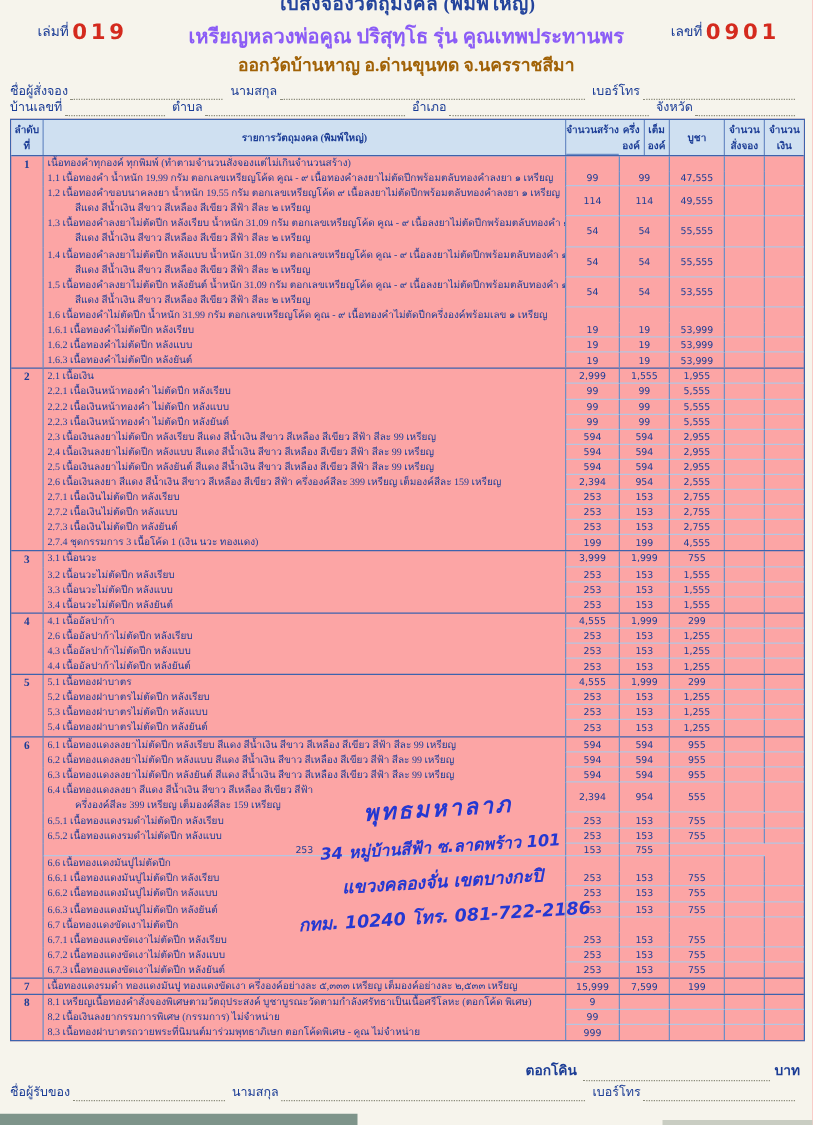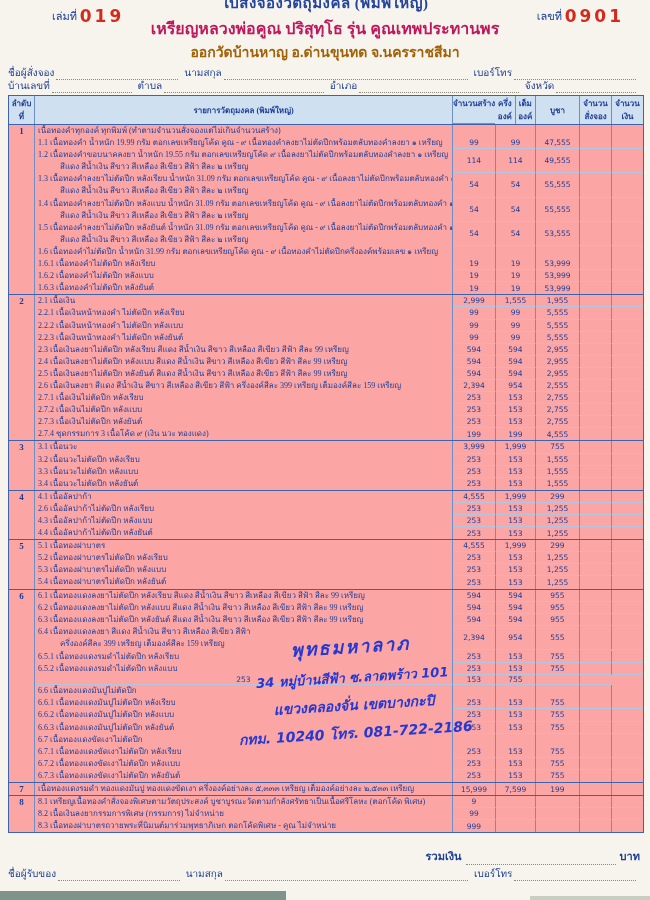--- a/index.html
+++ b/index.html
@@ -12,23 +12,23 @@
     overflow: hidden;
   }
   .page { position: absolute; inset: 0; }
 
   
   .form-title {
     text-align: center; font-size: 15px; font-weight: bold;
     margin-top: -9px; 
     letter-spacing: .5px; color: #24449c;
   }
-  .title-main { text-align: center; font-size: 16px; font-weight: bold; color: #be185d; margin-top: 1px; }
+  .title-main { text-align: center; font-size: 16px; font-weight: bold; color: #8b5cf6; margin-top: 1px; }
   .title-sub  { text-align: center; font-size: 14px; font-weight: bold; color: #a16207; }
-  .corner { position: absolute; top: 6px; font-size: 11px; color: #1c3d96; margin-left: 22px; }
+  .corner { position: absolute; top: 16px; font-size: 11px; color: #1c3d96; }
   .corner .num {
     font-family: "DejaVu Sans", sans-serif;
     color: #d42a1e; font-size: 17px; font-weight: bold; letter-spacing: 3px; vertical-align: -2px;
   }
   .corner-left { left: 30px; }
   .corner-right { right: 26px; }
 
   
   .form-lines { margin: 4px 8px 0 8px; font-size: 10px; }
   .fline { display: flex; align-items: flex-end; height: 13px; }
@@ -369,21 +369,21 @@
             </div>
             <div class="v">253</div>
             <div class="v">153</div>
             <div class="v">2,755</div>
             <div class="v"></div>
             <div class="v"></div>
           </div>
           <div class="grid row valued">
             <div class="cell-no"></div>
             <div class="desc">
-              <div>2.7.4  ชุดกรรมการ 3 เนื้อโค้ด ๙  (เงิน  นวะ  ทองแดง)</div>
+              <div>2.7.4  ชุดกรรมการ 3 เนื้อโค้ด 1  (เงิน  นวะ  ทองแดง)</div>
             </div>
             <div class="v">199</div>
             <div class="v">199</div>
             <div class="v">4,555</div>
             <div class="v"></div>
             <div class="v"></div>
           </div>
         </div>
         <div class="sec">
           <div class="grid row valued">
@@ -741,21 +741,21 @@
             <div class="v"></div>
             <div class="v"></div>
             <div class="v"></div>
             <div class="v"></div>
           </div>
         </div>
       </div>
   </div>
 
   <div class="total-line">
-    <span>รวมเงิน</span>
+    <span>ตอกโคิน</span>
     <span class="dots"></span>
     <span>บาท</span>
   </div>
 
   <div class="receiver form-lines">
     <div class="fline">
       <span class="lbl">ชื่อผู้รับของ</span>
       <span class="dots"></span>
       <span class="lbl">นามสกุล</span>
       <span class="dots w2"></span>

